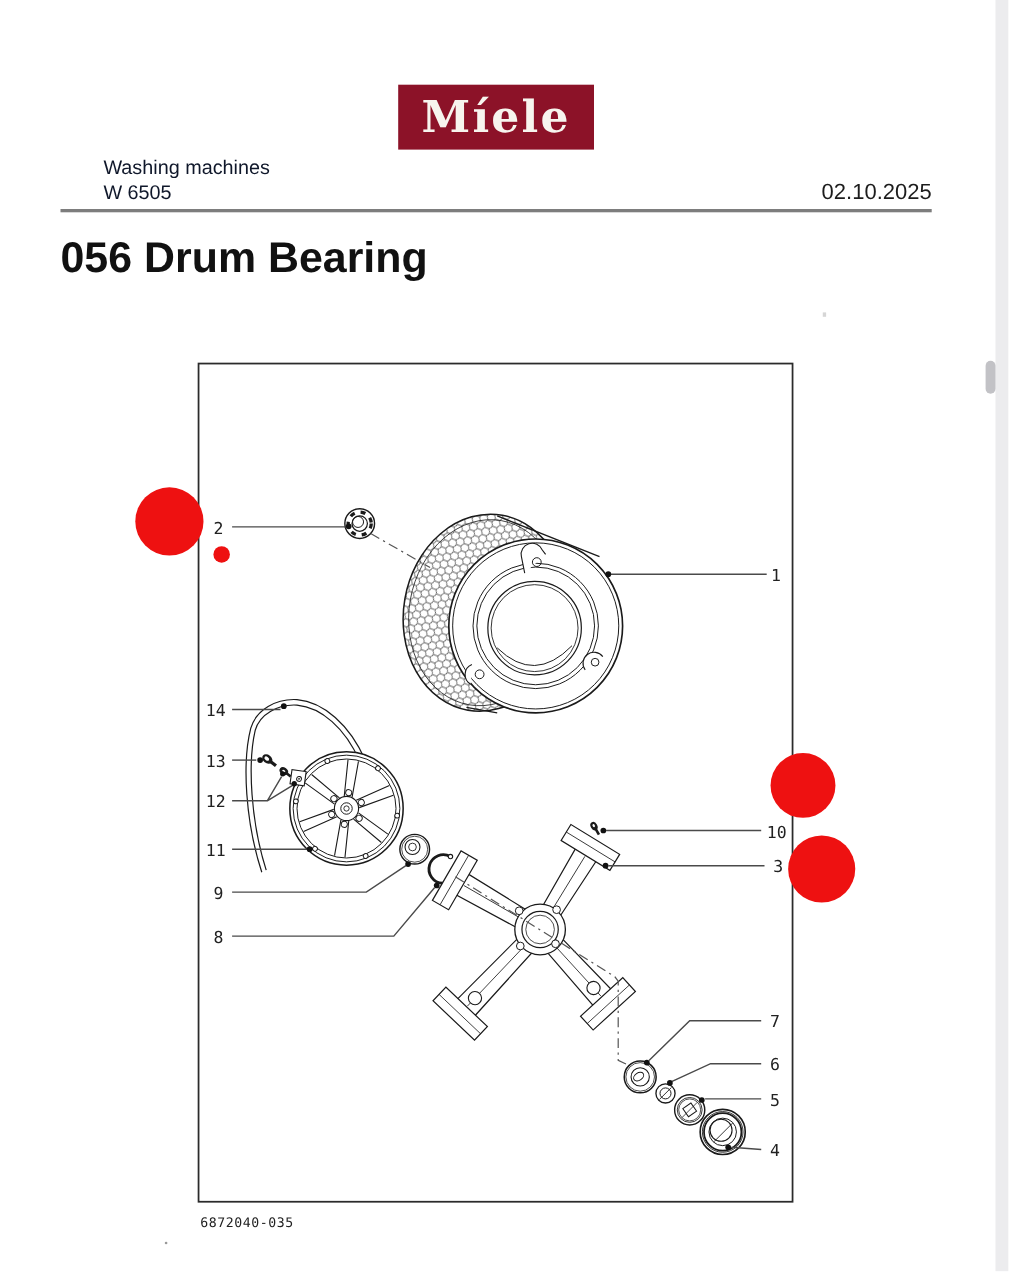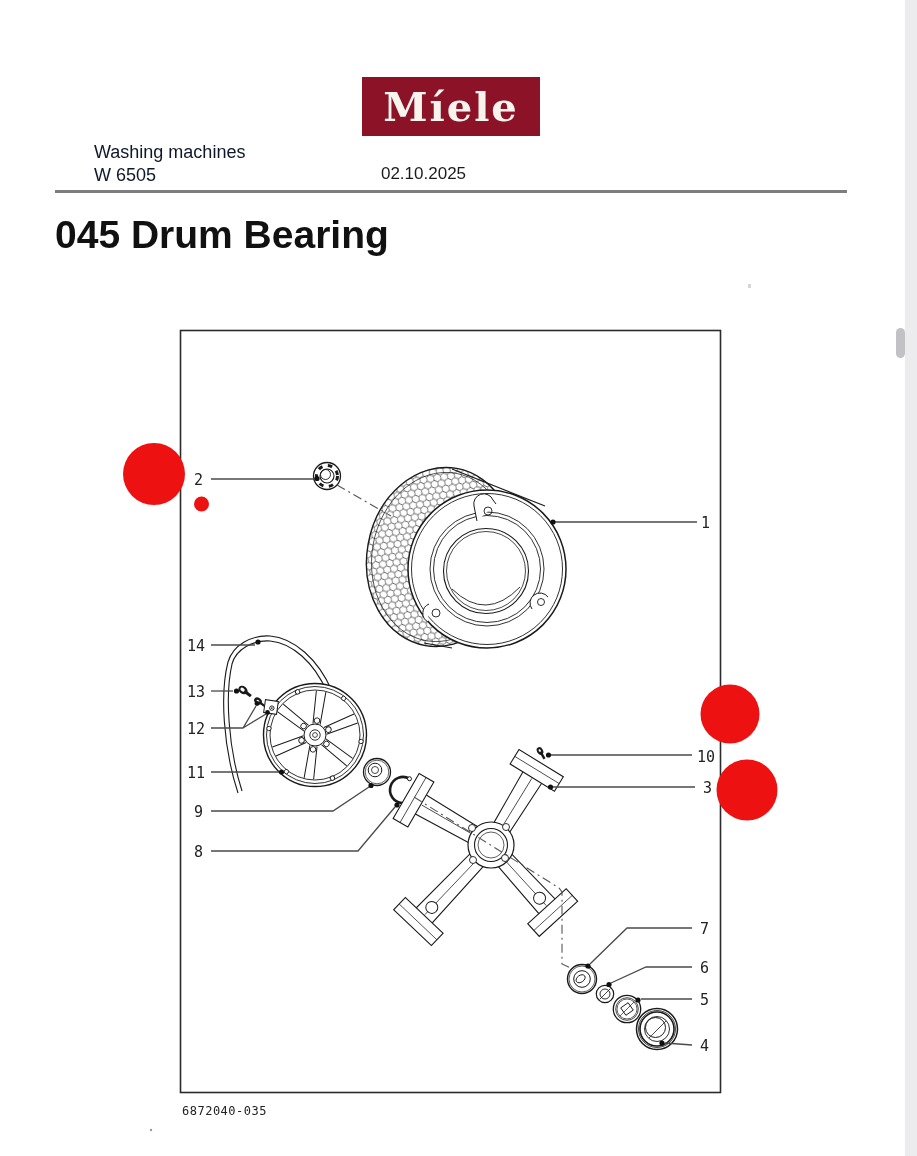--- a/index.html
+++ b/index.html
@@ -3,21 +3,21 @@
 <meta charset="utf-8">
 <style>
   html,body{margin:0;padding:0;background:#fff;}
   .page{position:relative;width:917px;height:1156px;background:#ffffff;overflow:hidden;
         font-family:"Liberation Sans", sans-serif;color:#1c1c1c;}
   .logo{position:absolute;left:362px;top:77px;width:178px;height:59px;background:#8c1228;
         display:flex;align-items:center;justify-content:center;
         font-family:"DejaVu Serif", serif;font-weight:bold;font-size:40px;letter-spacing:2px;
         color:#f7f4ee;}
   .meta-left{position:absolute;left:56px;top:141px;font-size:18px;line-height:23px;color:#0f172a;margin-left:38px;}
-  .meta-date{position:absolute;left:0;top:164px;width:847px;text-align:center;font-size:17px;color:#1c1c1c;}
+  .meta-date{position:absolute;left:0;top:164px;width:847px;text-align:right;font-size:20px;color:#1c1c1c;}
   .rule{position:absolute;left:55px;top:190px;width:792px;height:3px;background:#7d7d7d;}
   .title{position:absolute;left:55px;top:213px;font-size:39px;font-weight:bold;color:#111;}
   .svg-layer{position:absolute;left:0;top:0;width:917px;height:1156px;}
   .scroll-track{position:absolute;right:0;top:0;width:12px;height:1156px;background:#ececee;}
   .scroll-thumb{position:absolute;left:896px;top:328px;width:9px;height:30px;border-radius:5px;background:#c2c2c6;}
   svg text{font-family:"DejaVu Sans Mono", monospace;fill:#222;}
 </style>
 </head>
 <body>
 
@@ -26,21 +26,21 @@
   <div class="logo">
     <span>Míele</span>
   </div>
 
   <div class="meta-left">
     <div>Washing machines</div>
     <div>W 6505</div>
   </div>
   <div class="meta-date">02.10.2025</div>
   <div class="rule"></div>
-  <div class="title">045 Drum Bearing</div>
+  <div class="title">056 Drum Bearing</div>
 
   <svg class="svg-layer" viewBox="0 0 917 1156">
     <defs>
       <pattern id="hexpat" width="12" height="6.93" patternUnits="userSpaceOnUse" patternTransform="rotate(12)">
         <path d="M0 3.46 L2 0 L6 0 L8 3.46 L6 6.93 L2 6.93 Z M8 3.46 L12 3.46" fill="none" stroke="#3a3a3a" stroke-width="0.7"></path>
       </pattern>
       <g id="spoke">
           <path d="M-3.6,-11 L-4.8,-44 M3.6,-11 L4.8,-44" stroke="#1a1a1a" stroke-width="1" fill="none"></path>
         </g>
       <g id="rimhole">

